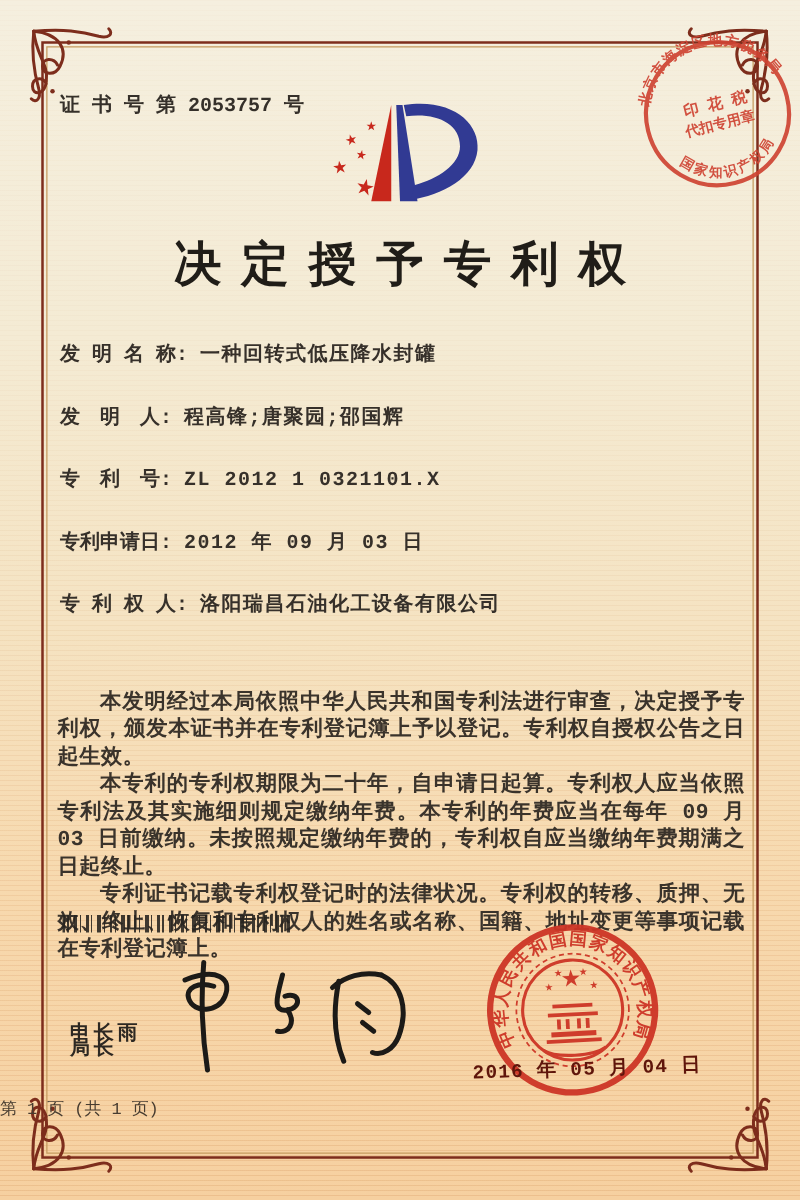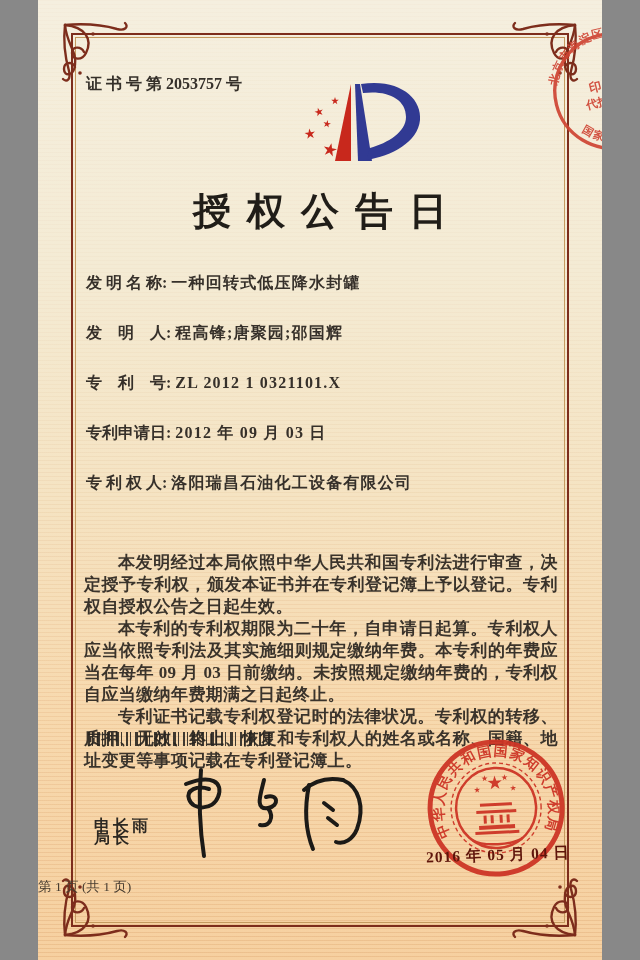--- a/index.html
+++ b/index.html
@@ -1,19 +1,19 @@
 <!DOCTYPE html>
 <html><head>
 <meta charset="utf-8">
 <style>
   html,body{margin:0;padding:0;background:#888;}
   .page{
-    position:relative;width:564px;height:960px;overflow:hidden;margin:0 auto;
+    position:relative;width:640px;height:960px;overflow:hidden;margin:0 auto;
     background:linear-gradient(180deg,#f5efdf 0%,#f4ebd4 28%,#f5e3c2 52%,#f7d9ae 74%,#f6d0a0 100%);
-    font-family:Liberation Serif, serif;color:#2e2a24;
+    font-family:Liberation Mono, monospace;color:#2e2a24;
   }
   .page::before{
     content:"";position:absolute;inset:0;pointer-events:none;
     background:repeating-linear-gradient(180deg,rgba(198,118,56,.18) 0 1px,rgba(198,118,56,0) 1px 4px);
     -webkit-mask-image:linear-gradient(180deg,rgba(0,0,0,.10) 0%,rgba(0,0,0,.20) 35%,rgba(0,0,0,.65) 70%,#000 100%);
     mask-image:linear-gradient(180deg,rgba(0,0,0,.10) 0%,rgba(0,0,0,.20) 35%,rgba(0,0,0,.65) 70%,#000 100%);
   }
   .frame-outer{position:absolute;inset:33px;border:2px solid #7d2d1c;pointer-events:none;}
   .frame-inner{position:absolute;inset:37px;border:1px solid #c59a5f;pointer-events:none;}
   .corner{position:absolute;width:84px;height:84px;color:#7d2d1c;}
@@ -111,21 +111,21 @@
       <g fill="#c8281c">
         <polygon points="0,-1 0.224,-0.309 0.951,-0.309 0.363,0.118 0.588,0.809 0,0.382 -0.588,0.809 -0.363,0.118 -0.951,-0.309 -0.224,-0.309" transform="translate(71,35) scale(4)"></polygon>
         <polygon points="0,-1 0.224,-0.309 0.951,-0.309 0.363,0.118 0.588,0.809 0,0.382 -0.588,0.809 -0.363,0.118 -0.951,-0.309 -0.224,-0.309" transform="translate(55,46) scale(4.5) rotate(-15)"></polygon>
         <polygon points="0,-1 0.224,-0.309 0.951,-0.309 0.363,0.118 0.588,0.809 0,0.382 -0.588,0.809 -0.363,0.118 -0.951,-0.309 -0.224,-0.309" transform="translate(63,58) scale(4) rotate(10)"></polygon>
         <polygon points="0,-1 0.224,-0.309 0.951,-0.309 0.363,0.118 0.588,0.809 0,0.382 -0.588,0.809 -0.363,0.118 -0.951,-0.309 -0.224,-0.309" transform="translate(46,68) scale(5.5) rotate(-8)"></polygon>
         <polygon points="0,-1 0.224,-0.309 0.951,-0.309 0.363,0.118 0.588,0.809 0,0.382 -0.588,0.809 -0.363,0.118 -0.951,-0.309 -0.224,-0.309" transform="translate(66,84) scale(7) rotate(12)"></polygon>
       </g>
     </svg>
   </div>
 
-  <div class="title">授权公告日</div>
+  <div class="title">决定授予专利权</div>
 
   <div class="field" style="top:273px"><span class="f-label">发 明 名 称: </span><span class="f-value">一种回转式低压降水封罐</span></div>
   <div class="field" style="top:323px"><span class="f-label">发　明　人: </span><span class="f-value">程高锋;唐聚园;邵国辉</span></div>
   <div class="field" style="top:373px"><span class="f-label">专　利　号: </span><span class="f-value">ZL 2012 1 0321101.X</span></div>
   <div class="field" style="top:423px"><span class="f-label">专利申请日: </span><span class="f-value">2012 年 09 月 03 日</span></div>
   <div class="field" style="top:473px"><span class="f-label">专 利 权 人: </span><span class="f-value">洛阳瑞昌石油化工设备有限公司</span></div>
 
   <div class="body-text">
     <p>本发明经过本局依照中华人民共和国专利法进行审查，决定授予专利权，颁发本证书并在专利登记簿上予以登记。专利权自授权公告之日起生效。</p>
     <p>本专利的专利权期限为二十年，自申请日起算。专利权人应当依照专利法及其实施细则规定缴纳年费。本专利的年费应当在每年 09 月 03 日前缴纳。未按照规定缴纳年费的，专利权自应当缴纳年费期满之日起终止。</p>

